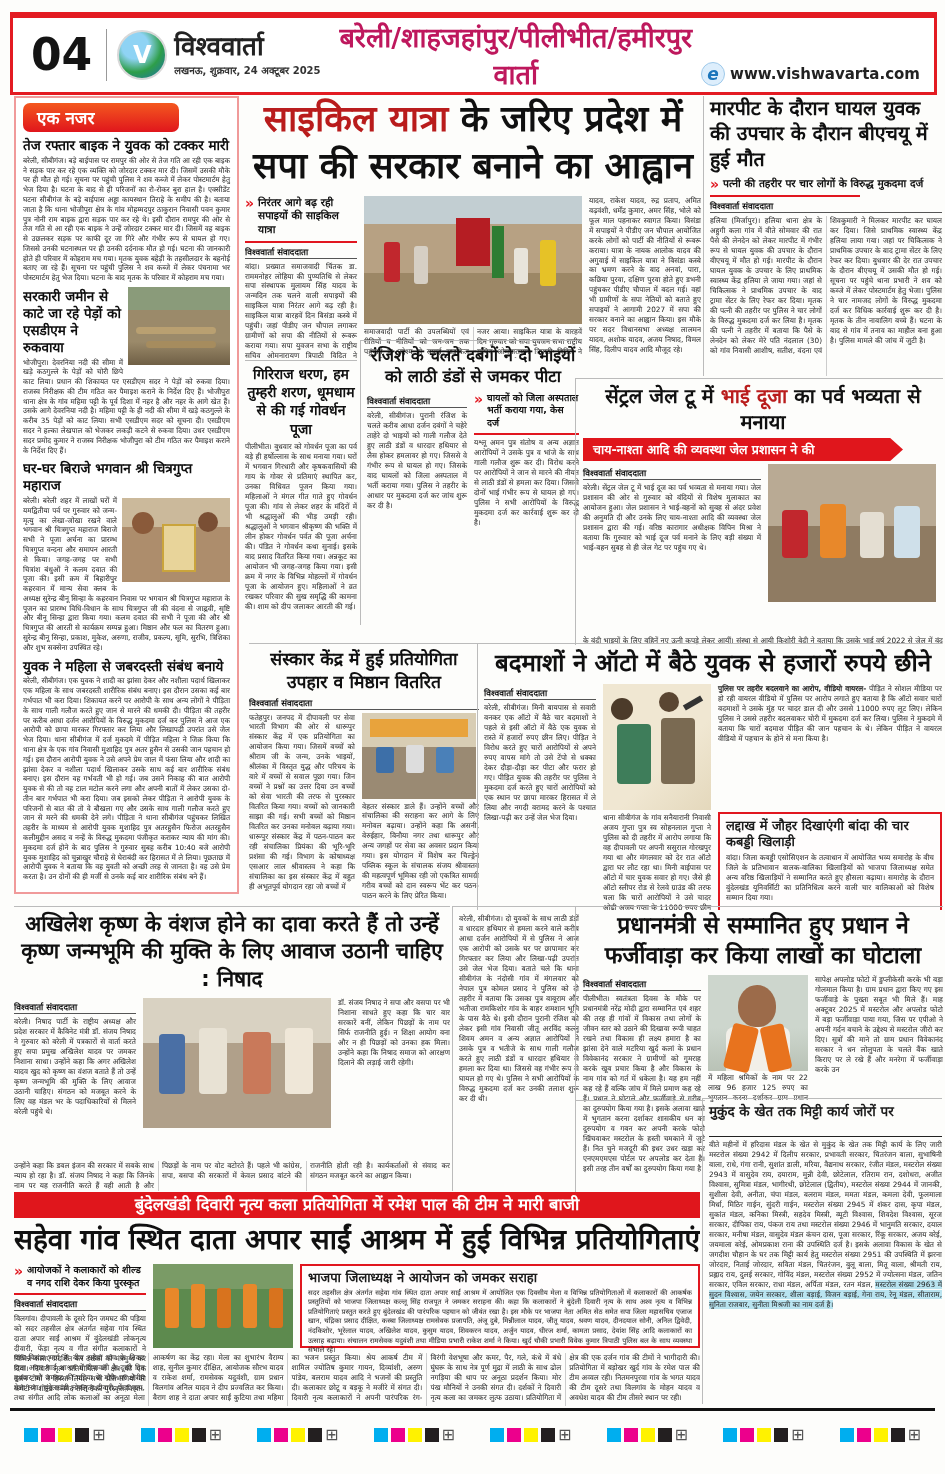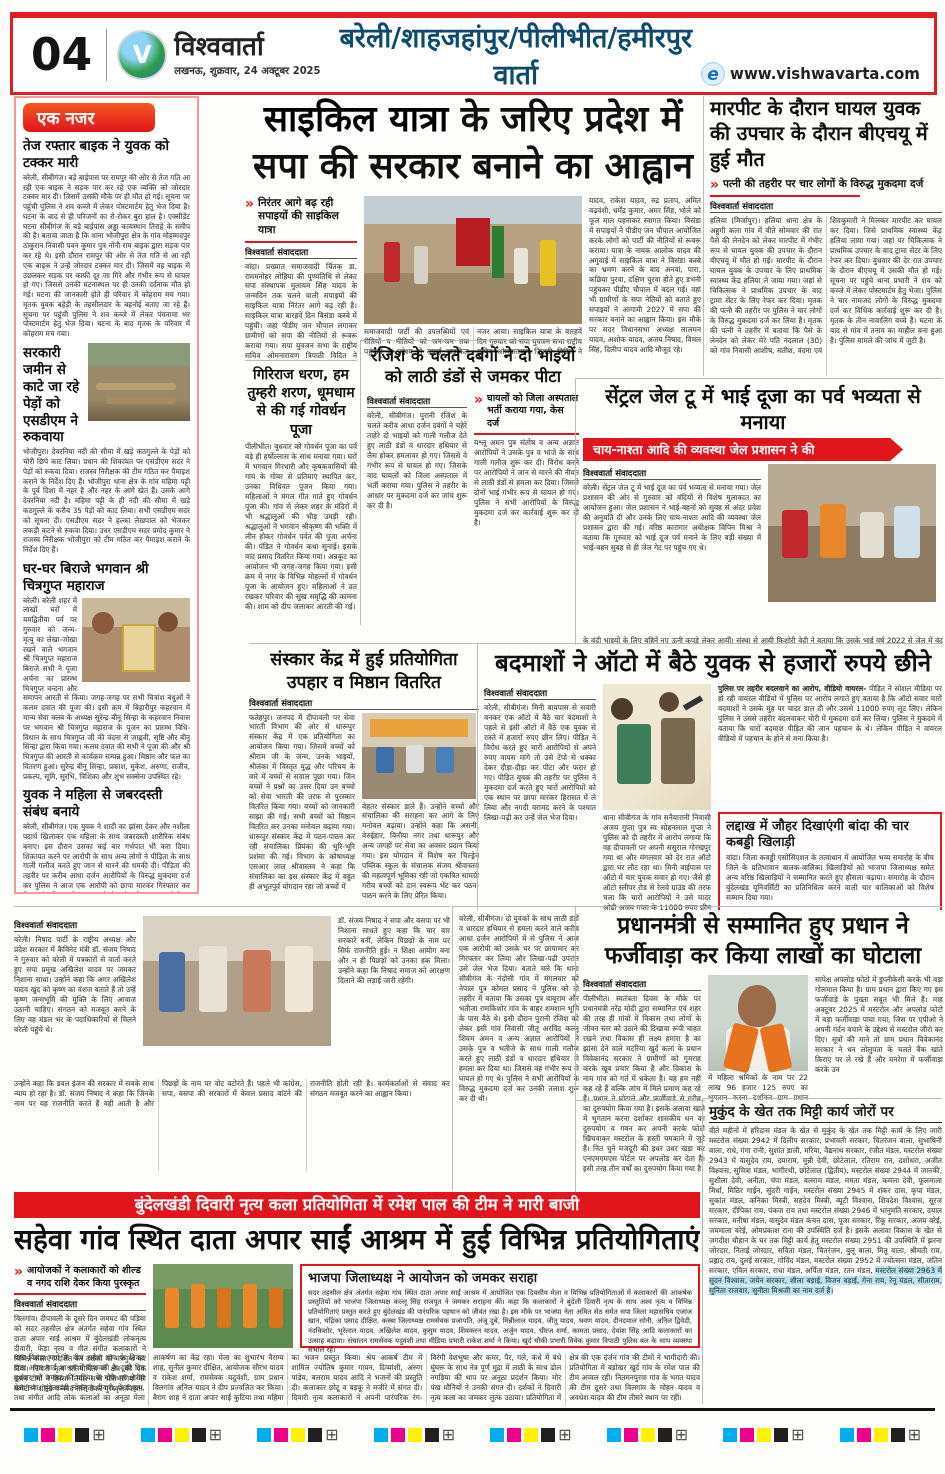--- a/index.html
+++ b/index.html
@@ -9,40 +9,40 @@
   
   .masthead{left:10px;top:12px;width:921px;height:74px;border:3px solid #e31b22;border-top-width:6px;
             display:flex;align-items:center;background:#fff;}
   .pageno{font-size:44px;font-weight:800;padding:0 14px 0 18px;color:#141414;line-height:1;}
   .mast-sep{width:1px;height:52px;background:#999;}
   .logo-wrap{display:flex;align-items:center;gap:7px;padding:0 10px;}
   .logo-circle{width:46px;height:46px;border-radius:50%;background:radial-gradient(circle at 35% 30%,#8fd3f4 0 30%,#2e9e49 60%,#1b6fb5 100%);
                display:flex;align-items:center;justify-content:center;color:#fff;font-weight:800;font-size:24px;border:2px solid #d8d8d8;}
   .paper-name{font-size:26px;font-weight:800;color:#222;line-height:1.05;}
   .dateline{font-size:10px;font-weight:700;color:#333;margin-top:2px;}
-  .edition{flex:1;text-align:center;font-size:27px;font-weight:800;color:#0c4a6e;}
+  .edition{flex:1;text-align:center;font-size:27px;font-weight:800;color:#be185d;}
   .website{display:flex;align-items:center;gap:5px;font-size:15px;font-weight:800;color:#222;padding-right:14px;align-self:flex-end;margin-bottom:6px;}
   .e-icon{width:22px;height:22px;border-radius:50%;background:#ddeefc;color:#1b75bb;font-style:italic;font-weight:800;
           display:flex;align-items:center;justify-content:center;font-size:17px;border:1px solid #9ec9ea;}
   
   .hl{font-weight:800;color:#101010;text-align:center;line-height:1.3;}
-  .red{color:#000000;}
+  .red{color:#b91c1c;}
   .body{font-size:7.3px;line-height:1.37;text-align:justify;color:#1d1d1d;}
   .byline{font-weight:800;font-size:8.5px;border-bottom:1px solid #555;padding-bottom:1px;margin:3px 0 3px 0;color:#111;}
   .kick{display:flex;gap:4px;font-weight:800;font-size:10.5px;line-height:1.3;color:#111;}
   .kick .arr{color:#e1161f;font-size:14px;line-height:1;}
   .redrule{height:2px;background:#e1161f;margin:4px 0 3px 0;}
   .cols2{column-count:2;column-gap:8px;column-rule:1px solid #ccc;}
   .cols3{column-count:3;column-gap:8px;column-rule:1px solid #ccc;}
   .cols5{column-count:5;column-gap:8px;column-rule:1px solid #ccc;}
   .row{display:flex;gap:7px;}
   .vlsep{border-left:1px solid #bbb;}
   .htop{border-top:1px solid #bbb;}
   
-  .eknazar{left:14px;top:96px;width:185px;height:798px;border:2px solid #f09a9a;background:#fff;padding:5px 7px;box-sizing:border-box;}
+  .eknazar{left:14px;top:96px;width:225px;height:798px;border:2px solid #f09a9a;background:#fff;padding:5px 7px;box-sizing:border-box;}
   .ek-banner{width:62%;background:linear-gradient(180deg,#f4581f,#e0161c);color:#fff;font-weight:800;font-size:17px;
              padding:3px 14px;border-radius:7px;margin-bottom:4px;}
   .ek-h{font-size:13.5px;font-weight:800;margin:5px 0 2px 0;line-height:1.25;color:#0e0e0e;}
   .ek-body{font-size:7.2px;line-height:1.36;text-align:justify;}
   .ph{background:#cfc9ba;position:relative;flex:none;}
   .ph .shape{position:absolute;}
   
   .red-banner{background:#e0161c;color:#fff;font-weight:800;text-align:center;}
   .arrow-banner{background:#e0161c;color:#fff;font-weight:800;font-size:12.5px;padding:3px 16px 3px 10px;
                 clip-path:polygon(0 0,96% 0,100% 50%,96% 100%,0 100%);width:320px;box-sizing:border-box;margin:3px 0;}
@@ -236,20 +236,21 @@
         <div class="body" style="height:128px;"><b>पुलिस पर तहरीर बदलवाने का आरोप, वीडियो वायरल-</b> <span>पीड़ित ने सोशल मीडिया पर हो रही वायरल वीडियो में पुलिस पर आरोप लगाते हुए बताया है कि ऑटो सवार चारों बदमाशों ने उसके मुंह पर चादर डाल दी और उससे 11000 रुपए लूट लिए। लेकिन पुलिस ने उससे तहरीर बदलवाकर चोरी में मुकदमा दर्ज कर लिया। पुलिस ने मुकदमे में बताया कि चारों बदमाश पीड़ित की जान पहचान के थे। लेकिन पीड़ित ने वायरल वीडियो में पहचान के होने से मना किया है।</span></div>
         <div class="boxed" style="height:104px;">
           <div class="bh">लद्दाख में जौहर दिखाएंगी बांदा की चार कबड्डी खिलाड़ी</div>
           <div class="body">बांदा। जिला कबड्डी एसोसिएशन के तत्वाधान में आयोजित भव्य समारोह के बीच जिले के प्रतिभावान बालक-बालिका खिलाड़ियों को भाजपा जिलाध्यक्ष समेत अन्य वरिष्ठ खिलाड़ियों ने सम्मानित करते हुए हौसला बढ़ाया। समारोह के दौरान बुंदेलखंड यूनिवर्सिटी का प्रतिनिधित्व करने वाली चार बालिकाओं को विशेष सम्मान दिया गया।</div>
         </div>
       </div>
     </div>
   </article>
 
   <article class="abs htop" style="left:14px;top:906px;width:436px;height:280px;padding-top:4px;">
+    <div class="hl" style="font-size:21px;">अखिलेश कृष्ण के वंशज होने का दावा करते हैं  तो उन्हें कृष्ण जन्मभूमि की मुक्ति के लिए आवाज उठानी चाहिए : निषाद</div>
     <div class="row" style="margin-top:5px;">
       <div style="width:122px;flex:none;">
         <div class="byline">विश्ववार्ता संवाददाता</div>
         <div class="body" style="height:140px;">बरेली। निषाद पार्टी के राष्ट्रीय अध्यक्ष और प्रदेश सरकार में कैबिनेट मंत्री डॉ. संजय निषाद ने गुरुवार को बरेली में पत्रकारों से वार्ता करते हुए सपा प्रमुख अखिलेश यादव पर जमकर निशाना साधा। उन्होंने कहा कि अगर अखिलेश यादव खुद को कृष्ण का वंशज बताते हैं तो उन्हें कृष्ण जन्मभूमि की मुक्ति के लिए आवाज उठानी चाहिए। संगठन को मजबूत करने के लिए वह मंडल भर के पदाधिकारियों से मिलने बरेली पहुंचे थे।</div>
       </div>
       <div class="ph" style="width:188px;height:130px;background:linear-gradient(180deg,#d9d2c2 0 35%,#b0a08a 35% 100%);">
         <div class="shape" style="left:16px;top:36px;width:26px;height:60px;background:#4a6fa5;border-radius:4px;"></div>
         <div class="shape" style="left:56px;top:30px;width:28px;height:66px;background:#e8e2d4;border-radius:4px;"></div>
         <div class="shape" style="left:100px;top:34px;width:28px;height:62px;background:#c9795a;border-radius:4px;"></div>
         <div class="shape" style="left:142px;top:30px;width:28px;height:66px;background:#efe7d8;border-radius:4px;"></div>
@@ -285,21 +286,21 @@
         <div class="body" style="height:134px;">सापेक्ष अपलोड फोटो में डुप्लीकेसी करके भी बड़ा गोलमाल किया है। ग्राम प्रधान द्वारा किए गए इस फर्जीवाड़े के पुख्ता सबूत भी मिले हैं। माह अक्टूबर 2025 में मस्टरोल और अपलोड फोटो में बड़ा फर्जीवाड़ा पाया गया, जिस पर एपीओ ने अपनी गर्दन बचाने के उद्देश्य से मस्टरोल जीरो कर दिए। सूत्रों की माने तो ग्राम प्रधान विवेकानंद सरकार ने धन लोलुपता के चलते बैंक खाते किराए पर ले रखे हैं और मनरेगा में फर्जीवाड़ा करके उन</div>
       </div>
     </div>
   </article>
 
   <div class="abs htop vlsep" style="left:575px;top:1100px;width:122px;height:88px;padding:3px 0 0 7px;">
     <div class="body" style="height:82px;">का दुरुपयोग किया गया है। इसके अलावा खाते में भुगतान करना दर्शाकर शासकीय धन का दुरुपयोग व गबन कर अपनी करके फोटो खिंचवाकर मस्टरोल के हस्ती चमकाने में जुटे हैं। नित चुने मजदूरी की इधर उधर खड़ा कर एनएमएमएस पोर्टल पर अपलोड कर देता है। इसी तरह तीन वर्षों का दुरुपयोग किया गया है।</div>
   </div>
 
   <article class="abs htop vlsep" style="left:702px;top:1098px;width:233px;height:302px;padding:3px 0 0 6px;">
-    <div style="font-size:13.5px;font-weight:800;border-bottom:1.5px solid #222;padding-bottom:2px;margin-bottom:3px;">मुकुंद के खेत तक मिट्टी कार्य जोरों पर</div>
+    <div style="font-size:13.5px;font-weight:800;border-bottom:1.5px solid #222;padding-bottom:16px;margin-bottom:3px;">मुकुंद के खेत तक मिट्टी कार्य जोरों पर</div>
     <div class="body" style="height:268px;"><span>बीते महीनों में हरिदास मंडल के खेत से मुकुंद के खेत तक मिट्टी कार्य के लिए जारी मस्टरोल संख्या 2942 में दिलीप सरकार, प्रभावती सरकार, चितरंजन बाला, सुभाषिनी बाला, राधे, गंगा रानी, सुशांत डाली, मरिया, वैद्यनाथ सरकार, रंजीत मंडल, मस्टरोल संख्या 2943 में वासुदेव राय, दयाराम, मुन्नी देवी, छोटेलाल, रतिराम रान, दशोधरा, अजीत विश्वास, सुमित्रा मंडल, भागीरथी, छोटेलाल (द्वितीय), मस्टरोल संख्या 2944 में जानकी, सुशीला देवी, अनीता, चंपा मंडल, बलराम मंडल, ममता मंडल, कमला देवी, फूलमाला मिर्धा, मिठिर गाईन, सुंदरी गाईन, मस्टरोल संख्या 2945 में शंकर दास, कृपा मंडल, सुकांत मंडल, कनिका मिस्त्री, सहदेव मिस्त्री, ब्यूटी विश्वास, शिवदेश विश्वास, सूरज सरकार, दीपिका राय, पंकज राय तथा मस्टरोल संख्या 2946 में भानुमति सरकार, दयाल सरकार, मनीषा मंडल, वासुदेव मंडल कंचन दास, पूजा सरकार, रिंकू सरकार, अजय बरेई, जयमाला बरेई, ओमप्रकाश राना की उपस्थिति दर्ज है। इसके अलावा विकास के खेत से जगदीश चौहान के घर तक मिट्टी कार्य हेतु मस्टरोल संख्या 2951 की उपस्थिति में झरना जोरदार, निताई जोरदार, सविता मंडल, चितरंजन, बुलू बाला, मितू बाला, श्रीमती राय, प्रह्लाद राय, दुलई सरकार, गोविंद मंडल, मस्टरोल संख्या 2952 में ज्योत्सना मंडल, जतिन सरकार, एविल सरकार, राधा मंडल, अर्पिता मंडल, रतन मंडल, </span><span class="hl-cyan">मस्टरोल संख्या 2963 में सुदन विश्वास, जयेन सरकार, शीला बड़ाई, विजन बड़ाई, गेना राय, रेनू मंडल, सीताराम, सुनिता राजबार, सुनीता मिश्रजी का नाम दर्ज है।</span></div>
   </article>
 
   <div class="abs red-banner" style="left:14px;top:1192px;width:686px;height:26px;font-size:16.5px;line-height:26px;">बुंदेलखंडी दिवारी नृत्य कला प्रतियोगिता में रमेश पाल की टीम ने मारी बाजी</div>
 
   <article class="abs" style="left:14px;top:1222px;width:686px;height:184px;">
     <div class="hl" style="font-size:28px;">सहेवा गांव स्थित दाता अपार साईं आश्रम में हुई विभिन्न प्रतियोगिताएं</div>
     <div class="row" style="margin-top:6px;height:84px;">
       <div style="width:132px;flex:none;">
         <div class="kick" style="font-size:9.5px;">

